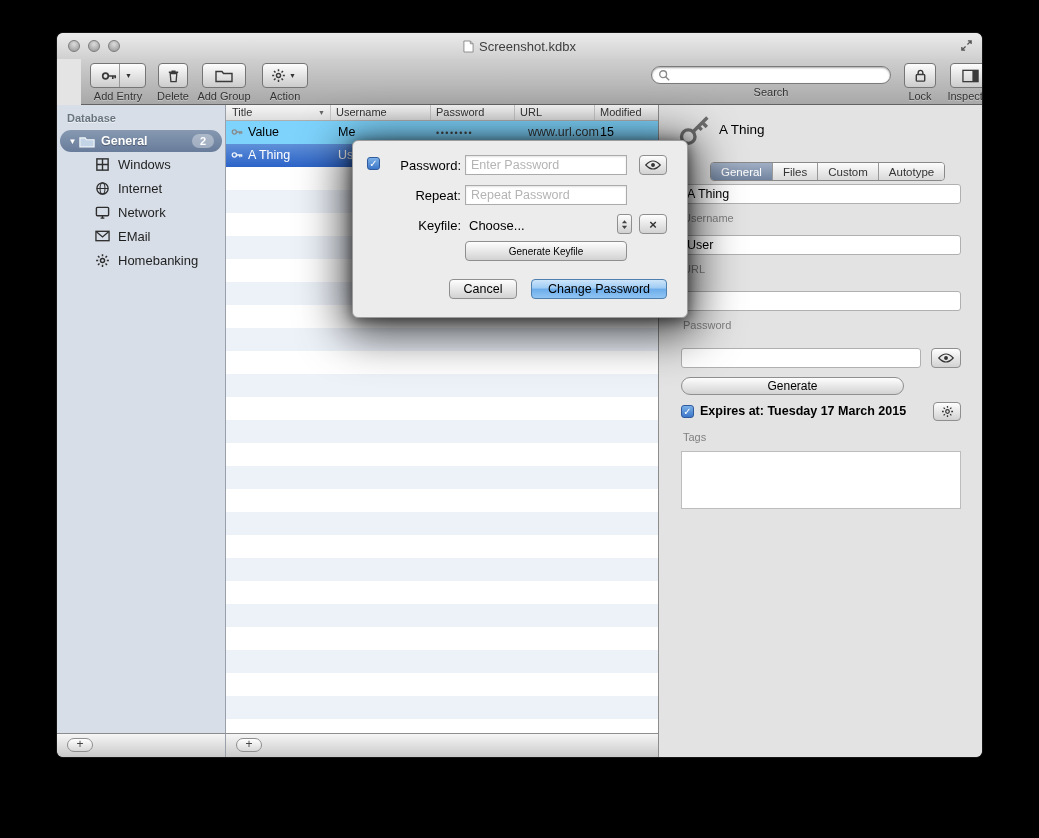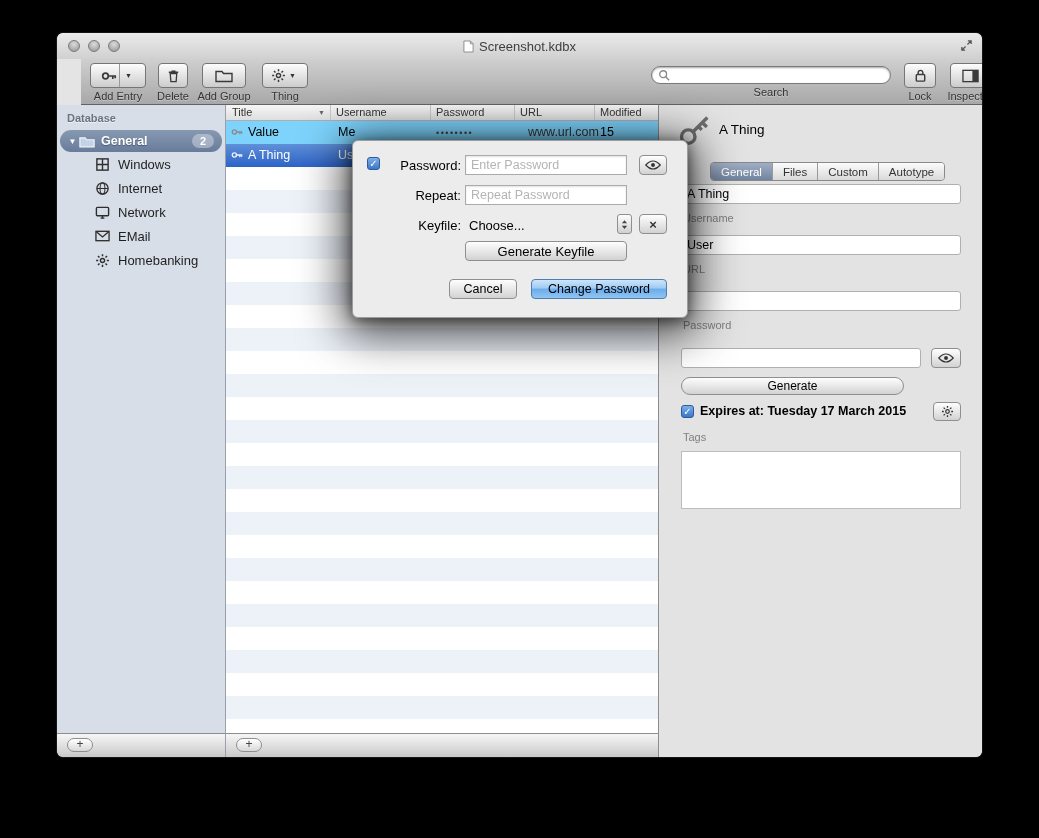--- a/index.html
+++ b/index.html
@@ -182,21 +182,21 @@
     <div class="tb-item" style="left:180px; width:48px;">
       <div class="tb-btn" style="width:46px;">
         <svg width="15" height="15" viewBox="0 0 16 16">
             <circle cx="8" cy="8" r="2.2" fill="none" stroke="#3a3a3a" stroke-width="1.5"></circle>
             <g stroke="#3a3a3a" stroke-width="1.6">
               <path d="M8 1.2 V3.4 M8 12.6 V14.8 M1.2 8 H3.4 M12.6 8 H14.8 M3.2 3.2 L4.8 4.8 M11.2 11.2 L12.8 12.8 M12.8 3.2 L11.2 4.8 M4.8 11.2 L3.2 12.8"></path>
             </g>
           </svg>
         <span class="tb-caret">▼</span>
       </div>
-      <div class="lbl">Thing</div>
+      <div class="lbl">Action</div>
     </div>
 
     <div class="tb-item" style="left:566px; width:248px;">
       <div class="search-field">
         <svg width="12" height="12" viewBox="0 0 14 14">
             <circle cx="6" cy="6" r="4" fill="none" stroke="#8a8a8a" stroke-width="1.6"></circle>
             <path d="M9 9 L13 13" stroke="#8a8a8a" stroke-width="1.6"></path>
           </svg>
         <input style="border: none; background: transparent; flex: 1 1 0%; height: 14px; font-size: 12px; font-family: inherit;">
       </div>
@@ -389,19 +389,19 @@
     <div class="stepper">
       <svg width="7" height="11" viewBox="0 0 8 12">
           <path d="M4 1 L7 4.5 H1 Z" fill="#444"></path>
           <path d="M4 11 L1 7.5 H7 Z" fill="#444"></path>
         </svg>
     </div>
     <div class="icon-btn" style="left:286px; top:73px;">
       <span class="xgl">×</span>
     </div>
 
-    <div class="btn" style="left:112px; top:100px; width:162px; height:20px; font-size:13px;">Generate Keyfile</div>
+    <div class="btn" style="left:112px; top:100px; width:162px; height:20px; font-size:10px;">Generate Keyfile</div>
 
     <div class="btn" style="left:96px; top:138px; width:68px; height:20px;">Cancel</div>
     <div class="btn btn-default" style="left:178px; top:138px; width:136px; height:20px;">Change Password</div>
   </div>
 
 </div>
 
 </body></html>

